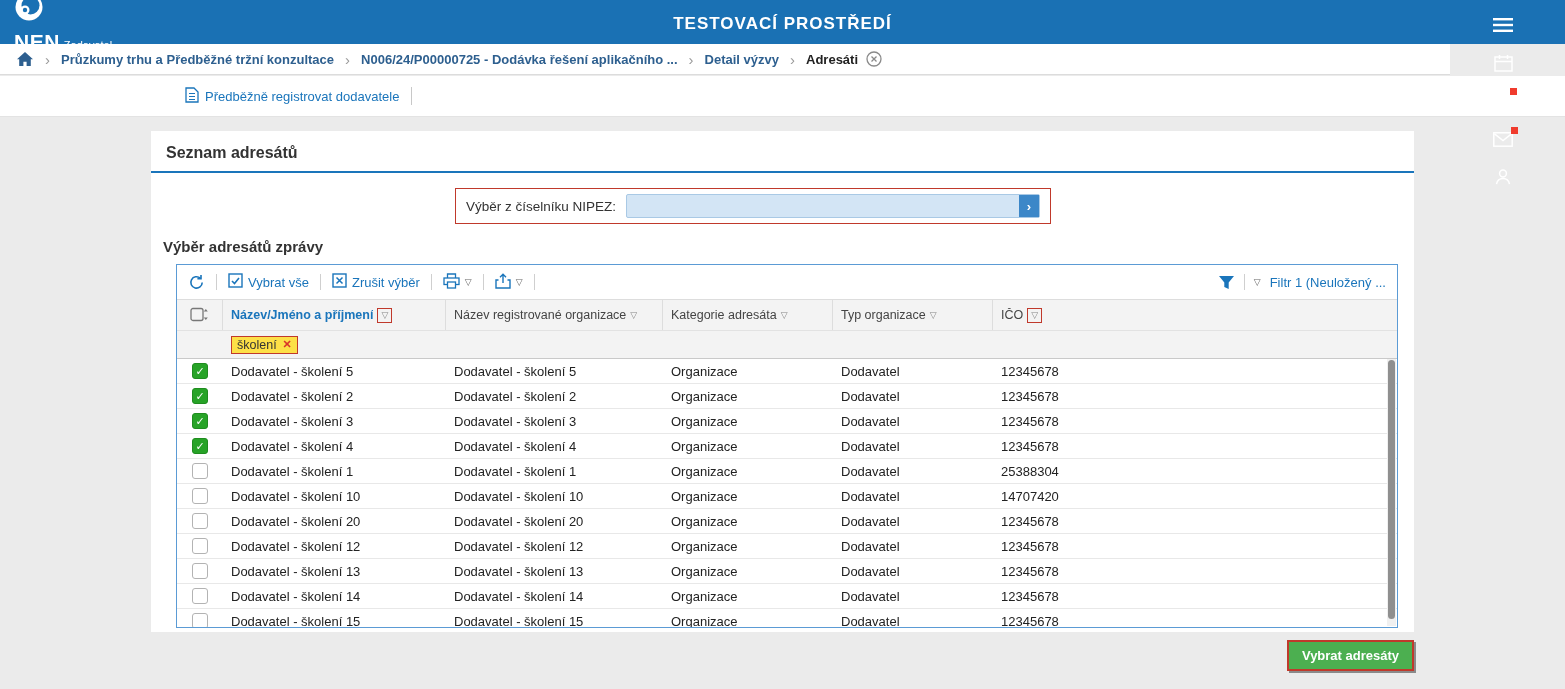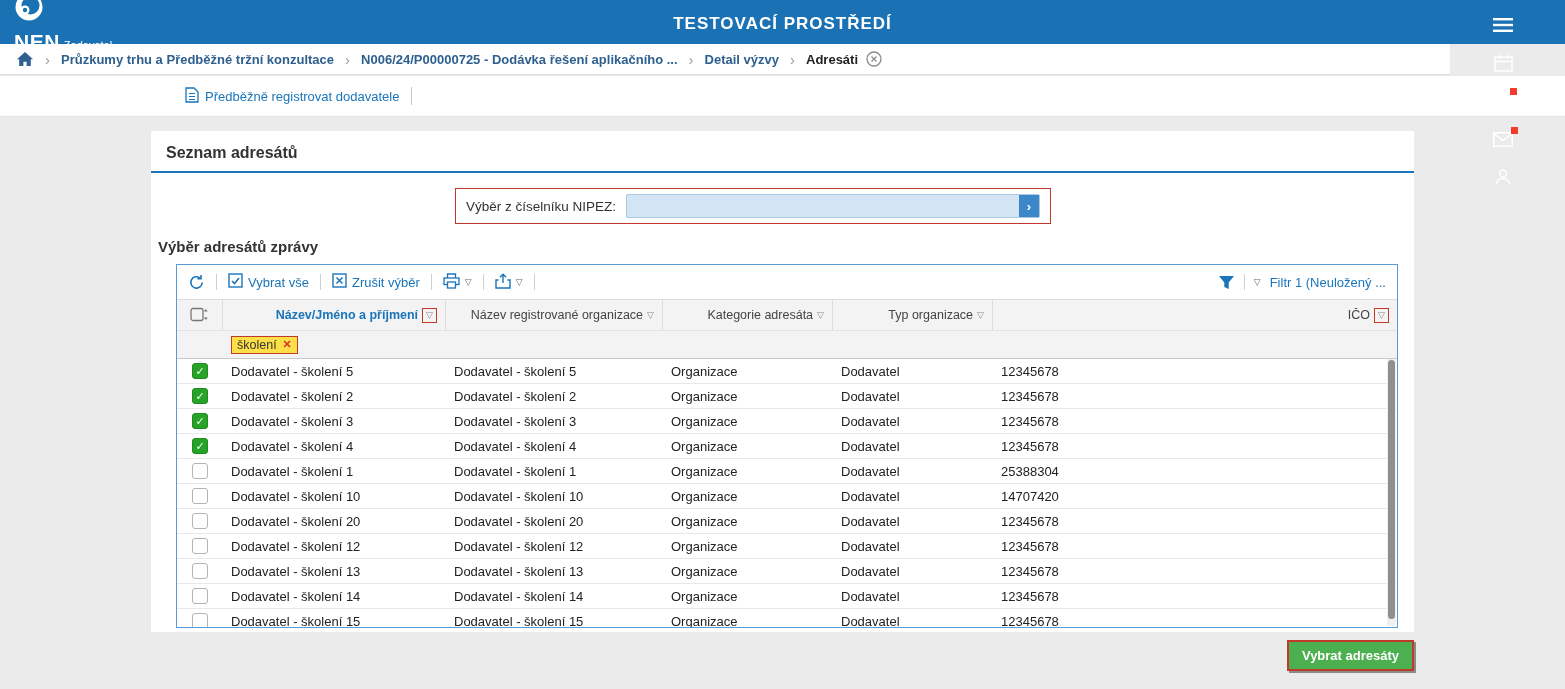--- a/index.html
+++ b/index.html
@@ -70,21 +70,21 @@
   .nipez-field {
     flex:1; height:24px; background:#d3e5f5; border:1px solid #a9c9e5; border-radius:2px;
     display:flex; align-items:center; justify-content:flex-end; cursor:pointer;
   }
   .nipez-value { flex:1; padding:0 6px; font-size:13px; }
   .nipez-btn {
     width:20px; height:22px; background:#3c87c8; color:#fff;
     display:flex; align-items:center; justify-content:center;
     font-size:13px; font-weight:bold; cursor:pointer;
   }
-  .subtitle { margin:14px 0 9px 7px; font-size:15px; font-weight:bold; color:#333; }
+  .subtitle { margin:14px 0 9px 12px; font-size:15px; font-weight:bold; color:#333; }
   
   .panel {
     margin-left:25px; width:1222px; height:364px;
     border:1px solid #5b9bd5; position:relative; overflow:hidden; background:#fff;
   }
   .grid-toolbar {
     height:34px; display:flex; align-items:center; gap:11px; padding:0 11px; font-size:13px;
   }
   .tlink { display:flex; align-items:center; gap:5px; color:#1a75bb; cursor:pointer; white-space:nowrap; }
   .t-divider { width:1px; height:16px; background:#cfcfcf; }
@@ -94,21 +94,21 @@
   
   .hrow {
     display:flex; height:32px; background:#f3f3f3;
     border-top:1px solid #ddd; border-bottom:1px solid #e2e2e2; align-items:stretch;
   }
   .frow {
     display:flex; height:28px; background:#f3f3f3;
     border-bottom:1px solid #c9c9c9; align-items:center;
   }
   .hcell {
-    padding:0 8px; display:flex; align-items:center; justify-content:flex-end;
+    padding:0 8px; display:flex; align-items:center; justify-content:flex-start;
     border-right:1px solid #ddd; font-size:12.5px; color:#444; gap:4px; overflow:hidden;
   }
   .hcell:last-child { border-right:none; }
   .hlabel { white-space:nowrap; overflow:hidden; text-overflow:ellipsis; }
   .hlabel.blue { color:#1a75bb; font-weight:bold; }
   .fun { font-size:9px; color:#888; cursor:pointer; line-height:1; }
   .red-box { border:1px solid #c0392b; padding:2px 3px; display:inline-flex; }
   .c0 { width:46px; justify-content:center; }
   .c1 { width:223px; }
   .c2 { width:217px; }

